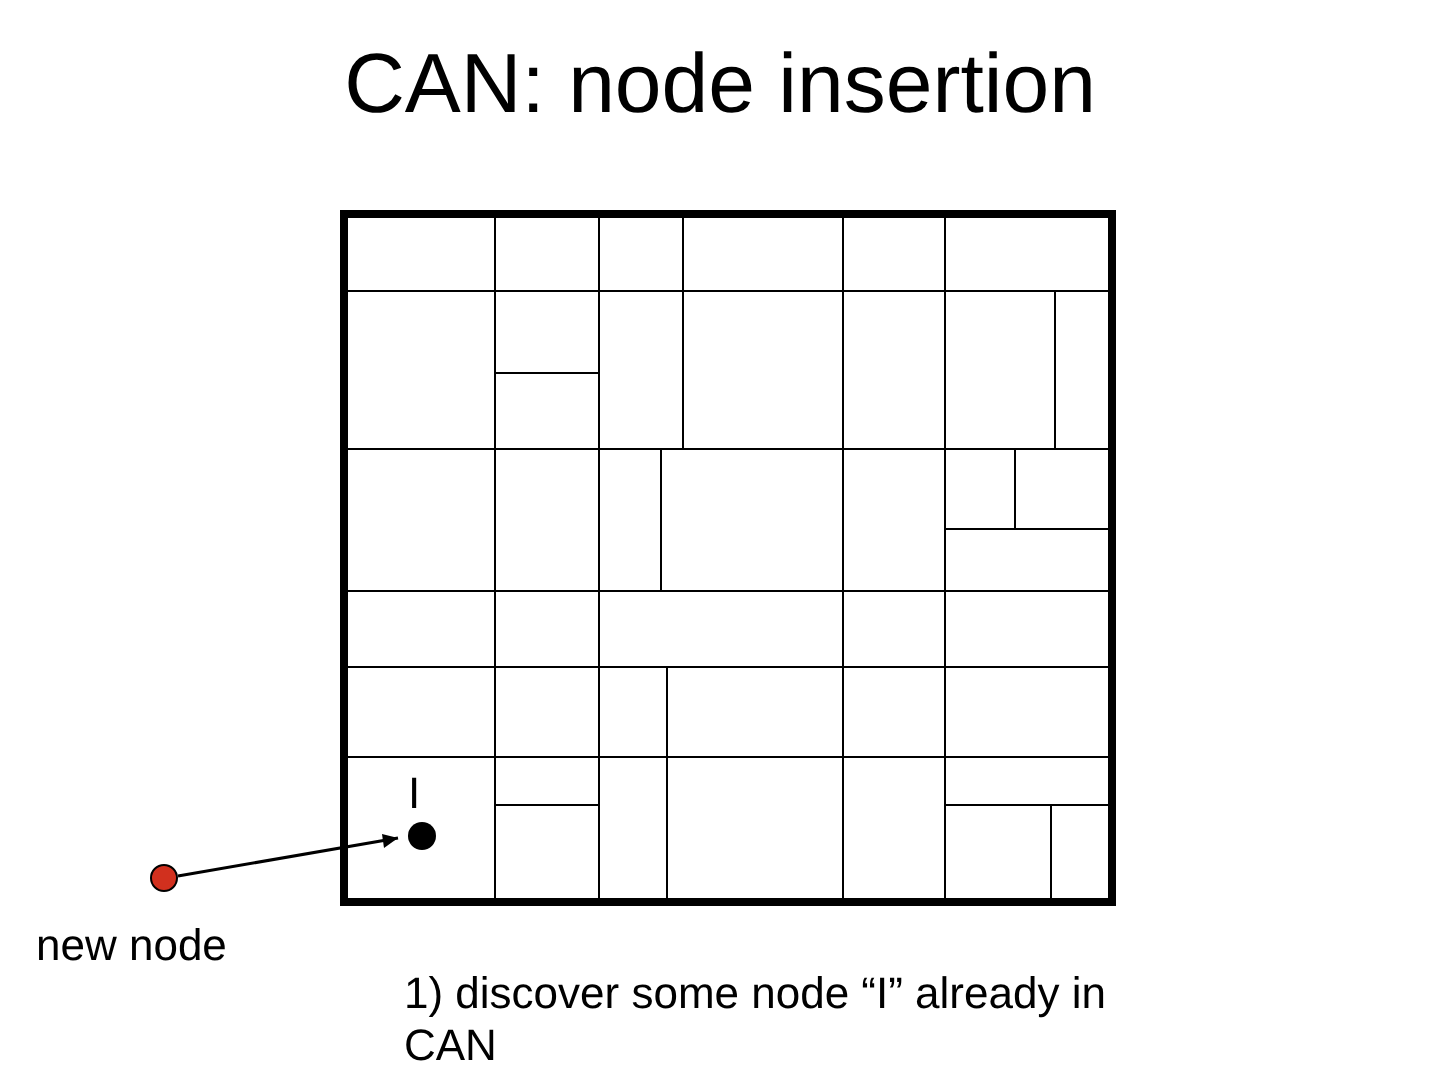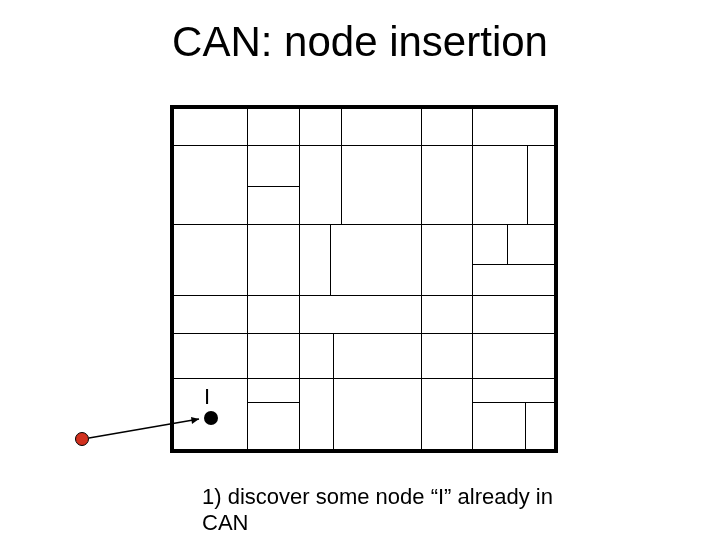--- a/index.html
+++ b/index.html
@@ -111,15 +111,16 @@
     <div class="node-i-dot" style="left:30px; top:302px;"></div>
   </div>
 
   <div class="new-node-dot" style="left:75px; top:432px;"></div>
 
   <svg class="arrow" width="720" height="540">
     <line x1="89" y1="438" x2="199" y2="419" stroke="#000" stroke-width="1.5"></line>
     <polygon points="199,419 191,417 192,424" fill="#000"></polygon>
   </svg>
 
+  <div class="new-node-label" style="left:18px; top:460px;">new node</div>
 
   <div class="caption" style="left:202px; top:484px;">1) discover some node “I” already in CAN</div>
 </div>
 
 </body></html>

